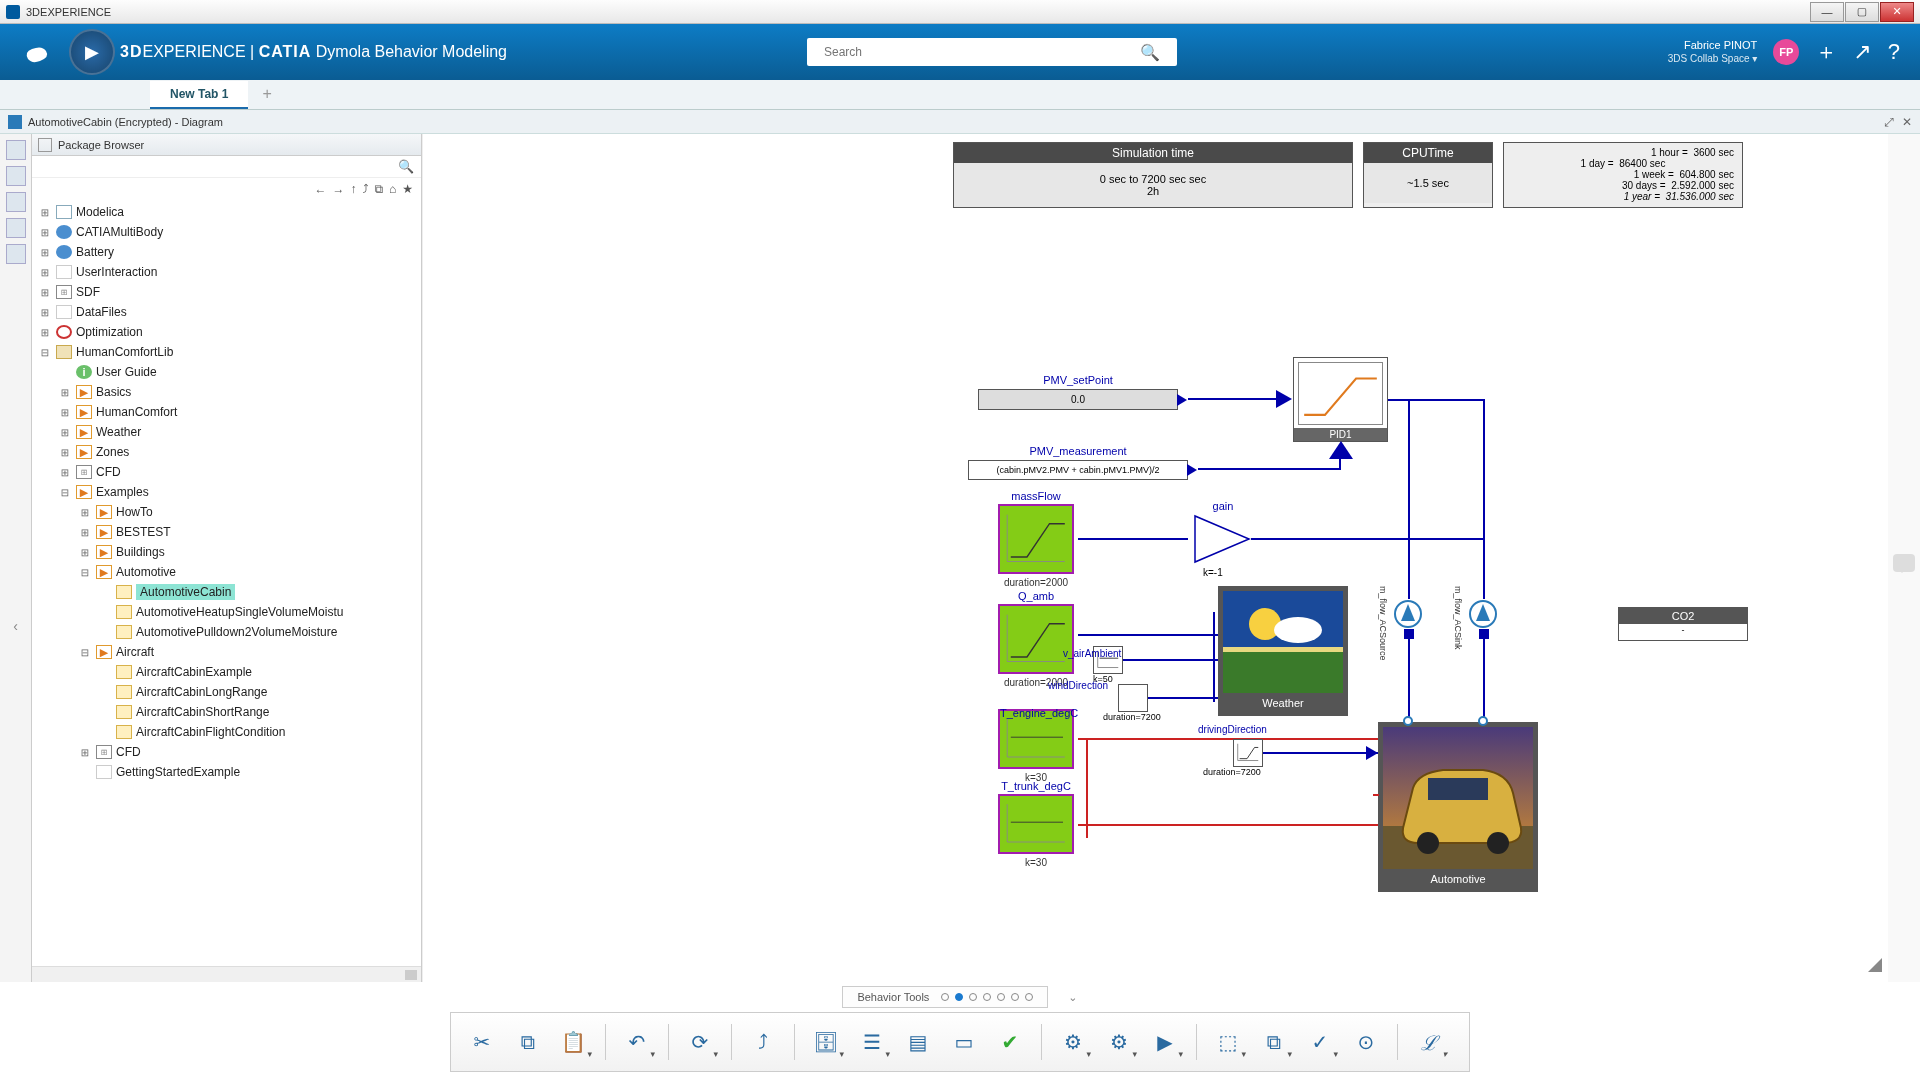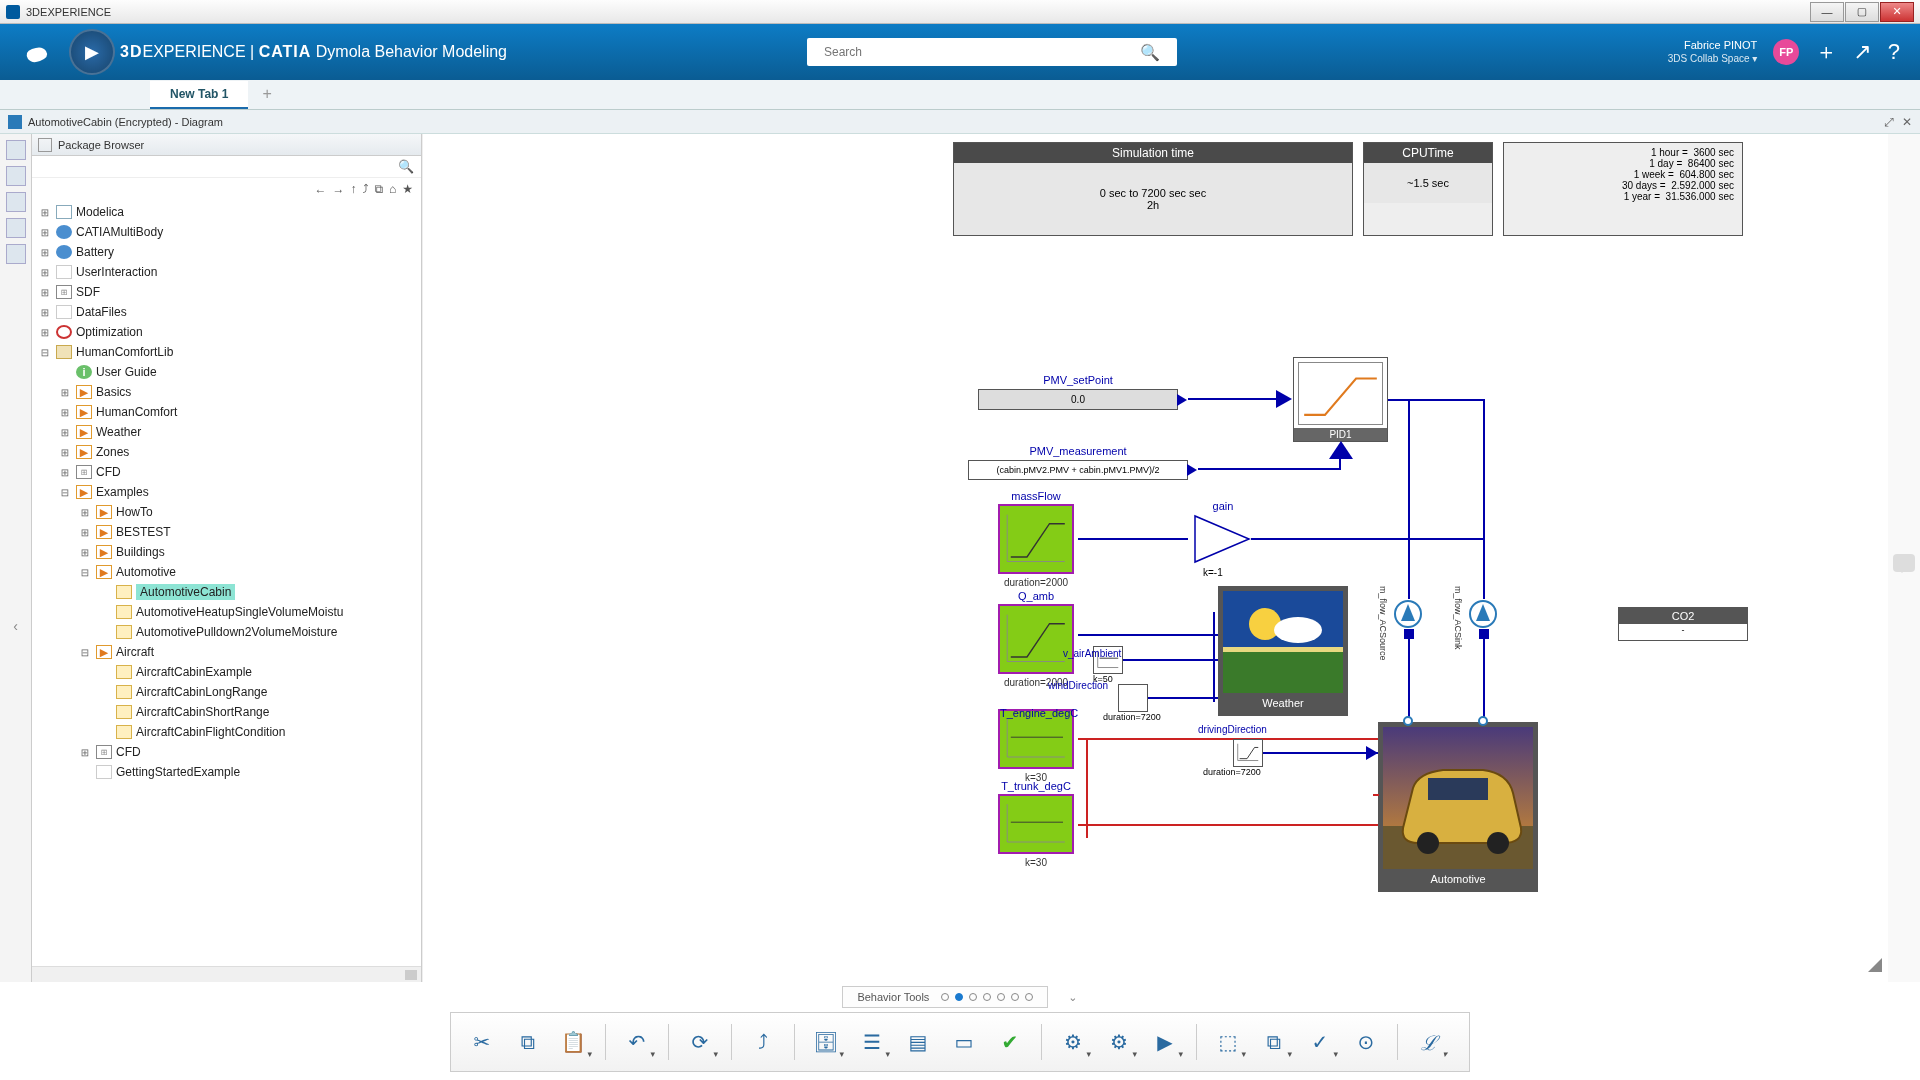--- a/index.html
+++ b/index.html
@@ -73,21 +73,21 @@
 .pkg-scroll::after{content:"";position:absolute;right:4px;top:3px;width:12px;height:10px;background:#ccc;}
 
 
 .canvas-wrap { flex:1; background:#fff; position:relative; overflow:hidden; border-left:1px solid #eee;}
 .canvas { position:absolute; inset:0;}
 
 
 .info-row { position:absolute; top:8px; left:530px; display:flex; gap:10px;}
 .info-box { border:1px solid #555; background:#eee; font-size:11px; text-align:center;}
 .info-box .hd { background:#4a4a4a; color:#fff; padding:3px 15px; font-size:12px;}
-.info-box .bd { padding:24px 8px; background:#e7e7e7;}
+.info-box .bd { padding:10px 8px; background:#e7e7e7;}
 .sim-box { width:400px;}
 .cpu-box { width:130px;}
 .conv-box { width:240px; font-size:10px; padding:4px 8px; background:#eee;}
 .conv-box div { white-space:pre;}
 
 
 .block { position:absolute; border:1px solid #555; background:#fff; font-size:10px; text-align:center;}
 .block-input { width:200px;}
 .block-input .name { color:#00a; font-size:11px; position:absolute; top:-16px; width:100%; }
 .block-input .val { padding:4px 0;}
@@ -392,24 +392,24 @@
                 <div>0 sec to 7200 sec sec</div>
                 <div>2h</div>
               </div>
           </div>
           <div class="info-box cpu-box">
             <div class="hd">CPUTime</div>
             <div class="bd" style="padding:14px 0;">~1.5 sec</div>
           </div>
           <div class="info-box conv-box" id="conv-box">
               <div style="text-align: right;">1 hour =  3600 sec</div>
-              <div style="text-align: right;">1 day =  86400 sec</div>
+              <div style="text-align: center;">1 day =  86400 sec</div>
               <div style="text-align: right;">1 week =  604.800 sec</div>
               <div style="text-align: right;">30 days =  2.592.000 sec</div>
-              <div style="text-align: right;">1 year =  31.536.000 sec</div>
+              <div style="text-align: right; font-style: italic;">1 year =  31.536.000 sec</div>
             </div>
         </div>
 
         <div class="block block-input" style="top:255px; left:555px;">
           <div class="name">PMV_setPoint</div>
           <div class="val" style="background:#ddd;">0.0</div>
           <div class="port">
               <div class="port-tri"></div>
             </div>
         </div>

